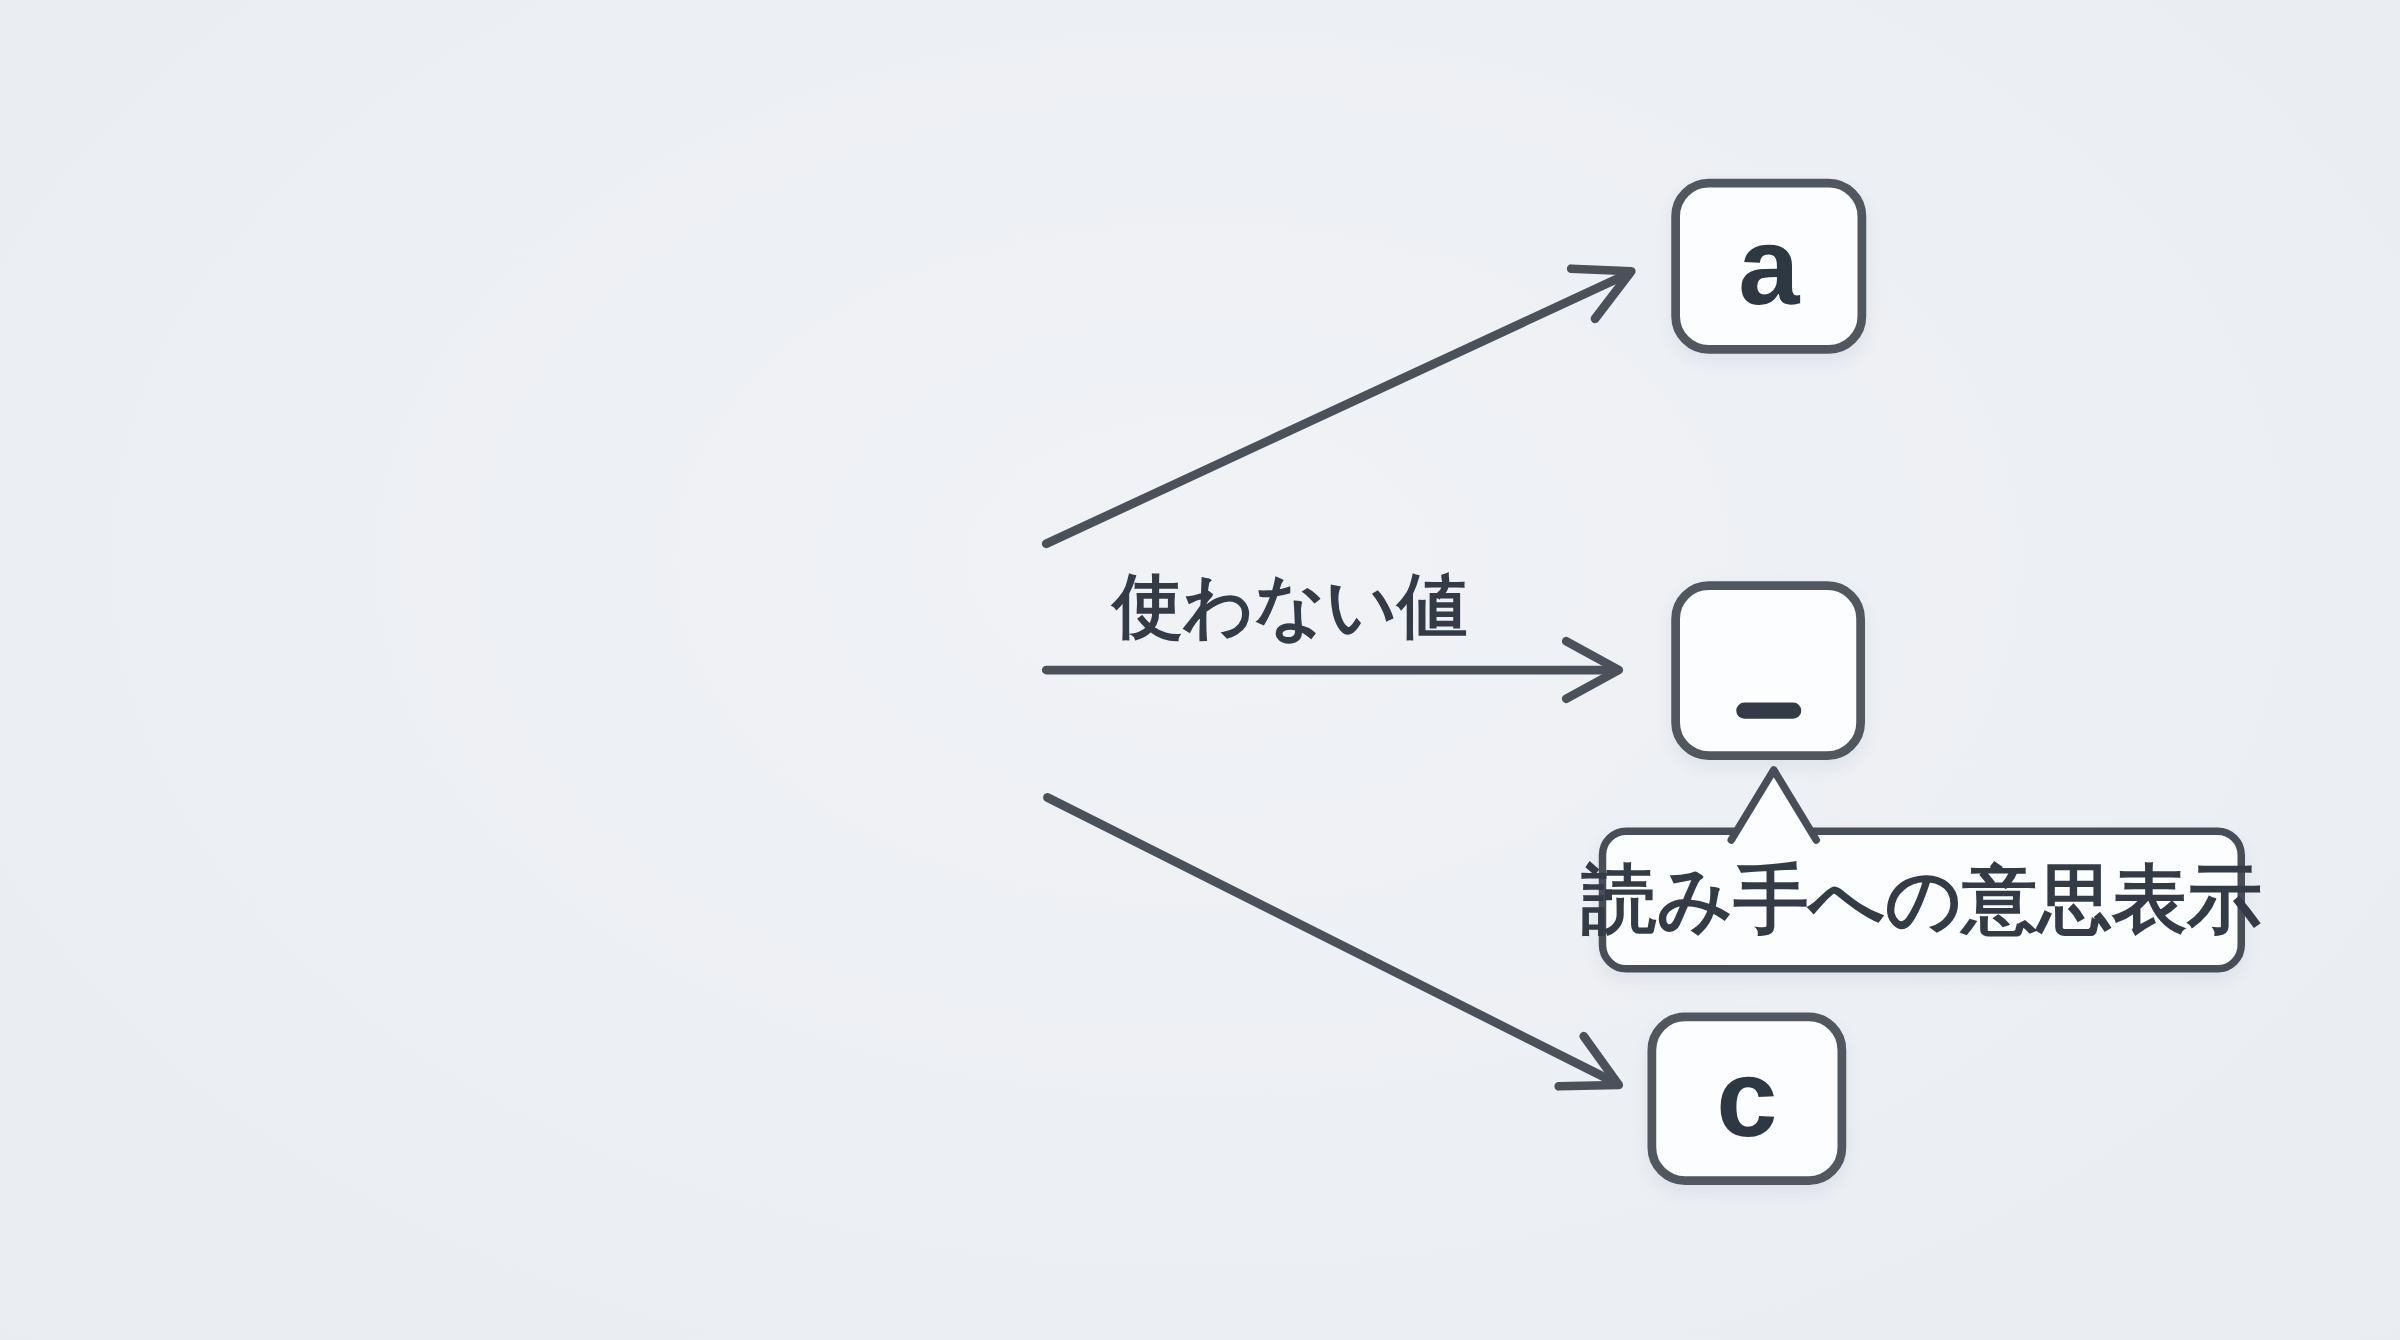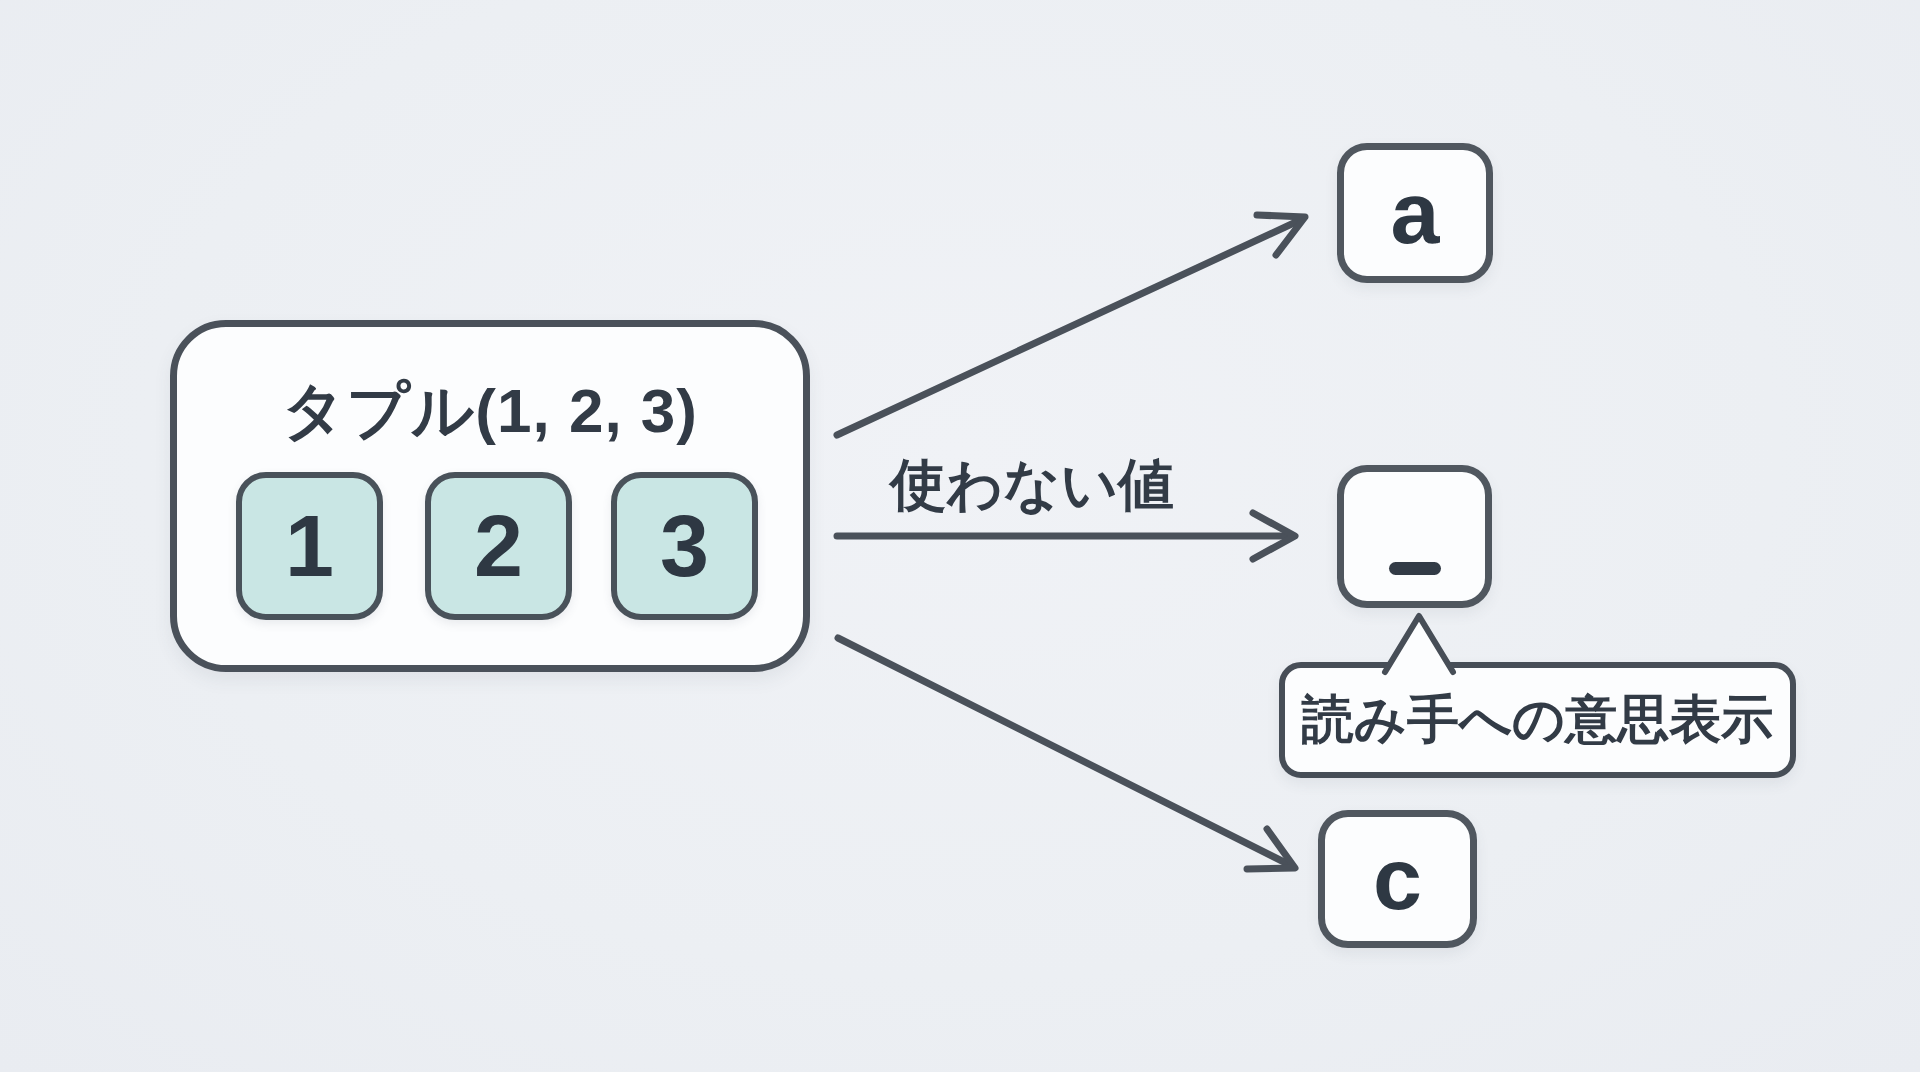--- a/index.html
+++ b/index.html
@@ -85,49 +85,37 @@
   
   .callout {
     position: absolute;
     left: 1279px; top: 662px;
     width: 517px; height: 116px;
     box-sizing: border-box;
     background: #fcfdfe;
     border: 6px solid #474e57;
     border-radius: 22px;
     display: flex; align-items: center; justify-content: center;
-    font-size: 52px; font-weight: bold; color: #323b46;
+    font-size: 60px; font-weight: bold; color: #323b46;
     white-space: nowrap;
     box-shadow: 0 6px 14px rgba(70, 80, 95, 0.08);
   }
   
   .overlay {
     position: absolute;
     left: 0; top: 0;
     width: 1920px; height: 1072px;
     pointer-events: none;
   }
 </style>
 </head>
 <body>
 
 <div class="canvas">
 
-  <div class="tuple-box">
-    <div class="tuple-title">タプル(1, 2, 3)</div>
-    <div class="tile tile-1">
-      <span>1</span>
-    </div>
-    <div class="tile tile-2">
-      <span>2</span>
-    </div>
-    <div class="tile tile-3">
-      <span>3</span>
-    </div>
-  </div>
 
   <div class="arrow-label">使わない値</div>
 
   <div class="var-box var-a">
     <span>a</span>
   </div>
 
   <div class="var-box var-underscore" aria-label="_">
     <span class="underscore-glyph"></span>
   </div>

